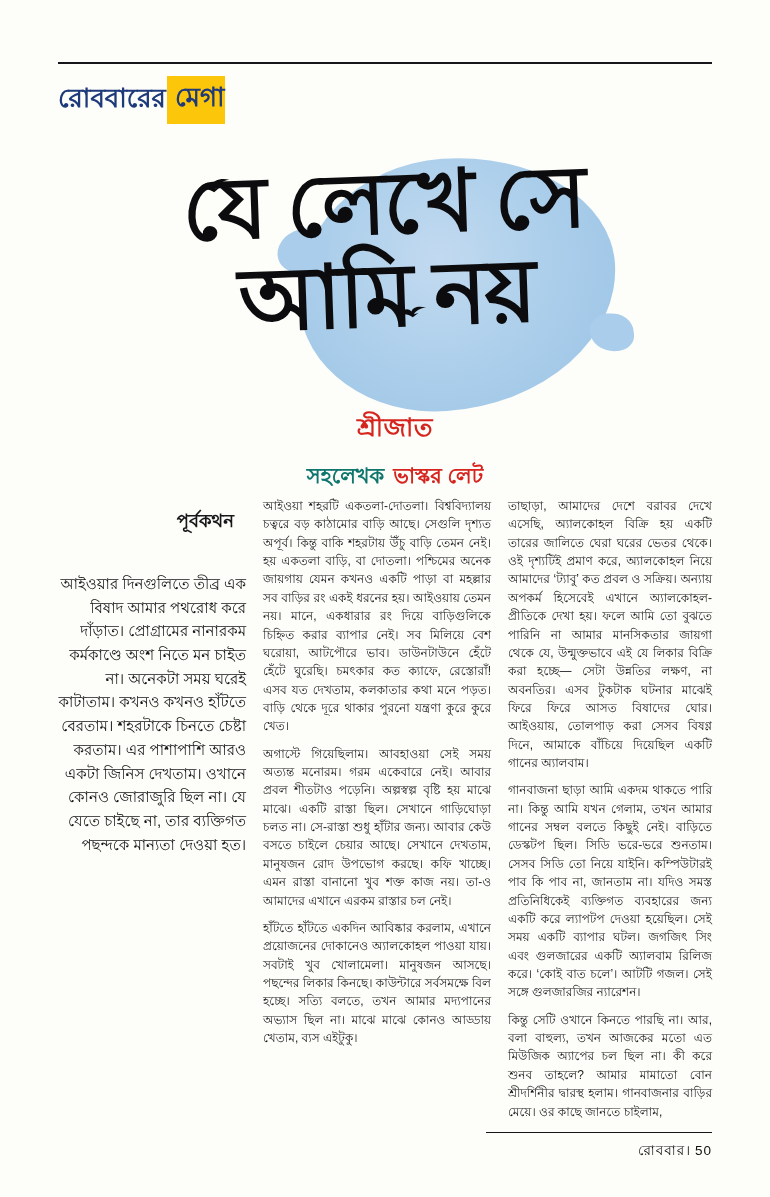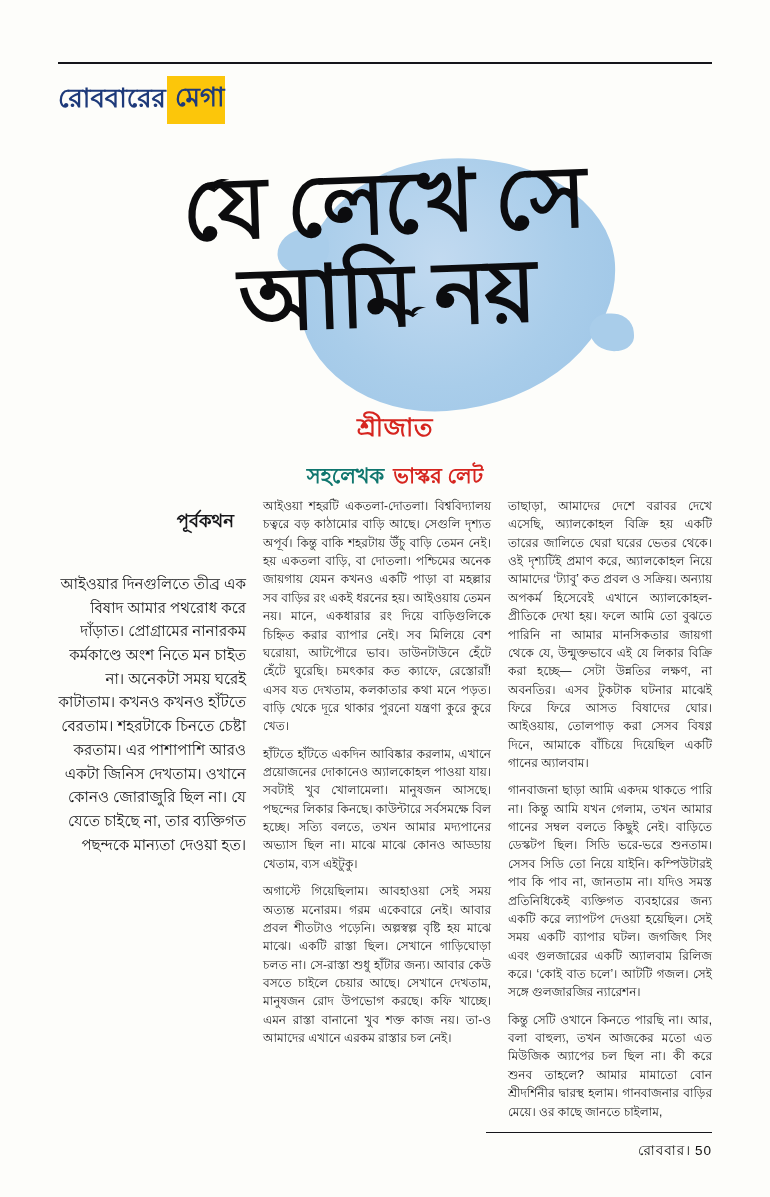--- a/index.html
+++ b/index.html
@@ -114,22 +114,22 @@
   </div>
 </div>
 
 <section class="columns">
   <div class="col col-intro">
     <h2>পূর্বকথন</h2>
     <p class="intro-text">আইওয়ার দিনগুলিতে তীব্র এক বিষাদ আমার পথরোধ করে দাঁড়াত। প্রোগ্রামের নানারকম কর্মকাণ্ডে অংশ নিতে মন চাইত না। অনেকটা সময় ঘরেই কাটাতাম। কখনও কখনও হাঁটতে বেরতাম। শহরটাকে চিনতে চেষ্টা করতাম। এর পাশাপাশি আরও একটা জিনিস দেখতাম। ওখানে কোনও জোরাজুরি ছিল না। যে যেতে চাইছে না, তার ব্যক্তিগত পছন্দকে মান্যতা দেওয়া হত।</p>
   </div>
   <div class="col col-body col-body-2">
     <p>আইওয়া শহরটি একতলা-দোতলা। বিশ্ববিদ্যালয় চত্বরে বড় কাঠামোর বাড়ি আছে। সেগুলি দৃশ্যত অপূর্ব। কিন্তু বাকি শহরটায় উঁচু বাড়ি তেমন নেই। হয় একতলা বাড়ি, বা দোতলা। পশ্চিমের অনেক জায়গায় যেমন কখনও একটি পাড়া বা মহল্লার সব বাড়ির রং একই ধরনের হয়। আইওয়ায় তেমন নয়। মানে, একধারার রং দিয়ে বাড়িগুলিকে চিহ্নিত করার ব্যাপার নেই। সব মিলিয়ে বেশ ঘরোয়া, আটপৌরে ভাব। ডাউনটাউনে হেঁটে হেঁটে ঘুরেছি। চমৎকার কত ক্যাফে, রেস্তোরাঁ! এসব যত দেখতাম, কলকাতার কথা মনে পড়ত। বাড়ি থেকে দূরে থাকার পুরনো যন্ত্রণা কুরে কুরে খেত।</p>
+    <p>অগাস্টে গিয়েছিলাম। আবহাওয়া সেই সময় অত্যন্ত মনোরম। গরম একেবারে নেই। আবার প্রবল শীতটাও পড়েনি। অল্পস্বল্প বৃষ্টি হয় মাঝে মাঝে। একটি রাস্তা ছিল। সেখানে গাড়িঘোড়া চলত না। সে-রাস্তা শুধু হাঁটার জন্য। আবার কেউ বসতে চাইলে চেয়ার আছে। সেখানে দেখতাম, মানুষজন রোদ উপভোগ করছে। কফি খাচ্ছে। এমন রাস্তা বানানো খুব শক্ত কাজ নয়। তা-ও আমাদের এখানে এরকম রাস্তার চল নেই।</p>
     <p>হাঁটতে হাঁটতে একদিন আবিষ্কার করলাম, এখানে প্রয়োজনের দোকানেও অ্যালকোহল পাওয়া যায়। সবটাই খুব খোলামেলা। মানুষজন আসছে। পছন্দের লিকার কিনছে। কাউন্টারে সর্বসমক্ষে বিল হচ্ছে। সত্যি বলতে, তখন আমার মদ্যপানের অভ্যাস ছিল না। মাঝে মাঝে কোনও আড্ডায় খেতাম, ব্যস এইটুকু।</p>
-    <p>অগাস্টে গিয়েছিলাম। আবহাওয়া সেই সময় অত্যন্ত মনোরম। গরম একেবারে নেই। আবার প্রবল শীতটাও পড়েনি। অল্পস্বল্প বৃষ্টি হয় মাঝে মাঝে। একটি রাস্তা ছিল। সেখানে গাড়িঘোড়া চলত না। সে-রাস্তা শুধু হাঁটার জন্য। আবার কেউ বসতে চাইলে চেয়ার আছে। সেখানে দেখতাম, মানুষজন রোদ উপভোগ করছে। কফি খাচ্ছে। এমন রাস্তা বানানো খুব শক্ত কাজ নয়। তা-ও আমাদের এখানে এরকম রাস্তার চল নেই।</p>
   </div>
   <div class="col col-body">
     <p>তাছাড়া, আমাদের দেশে বরাবর দেখে এসেছি, অ্যালকোহল বিক্রি হয় একটি তারের জালিতে ঘেরা ঘরের ভেতর থেকে। ওই দৃশ্যটিই প্রমাণ করে, অ্যালকোহল নিয়ে আমাদের ‘ট্যাবু’ কত প্রবল ও সক্রিয়। অন্যায় অপকর্ম হিসেবেই এখানে অ্যালকোহল-প্রীতিকে দেখা হয়। ফলে আমি তো বুঝতে পারিনি না আমার মানসিকতার জায়গা থেকে যে, উন্মুক্তভাবে এই যে লিকার বিক্রি করা হচ্ছে— সেটা উন্নতির লক্ষণ, না অবনতির। এসব টুকটাক ঘটনার মাঝেই ফিরে ফিরে আসত বিষাদের ঘোর। আইওয়ায়, তোলপাড় করা সেসব বিষণ্ণ দিনে, আমাকে বাঁচিয়ে দিয়েছিল একটি গানের অ্যালবাম।</p>
     <p>গানবাজনা ছাড়া আমি একদম থাকতে পারি না। কিন্তু আমি যখন গেলাম, তখন আমার গানের সম্বল বলতে কিছুই নেই। বাড়িতে ডেস্কটপ ছিল। সিডি ভরে-ভরে শুনতাম। সেসব সিডি তো নিয়ে যাইনি। কম্পিউটারই পাব কি পাব না, জানতাম না। যদিও সমস্ত প্রতিনিধিকেই ব্যক্তিগত ব্যবহারের জন্য একটি করে ল্যাপটপ দেওয়া হয়েছিল। সেই সময় একটি ব্যাপার ঘটল। জগজিৎ সিং এবং গুলজারের একটি অ্যালবাম রিলিজ করে। ‘কোই বাত চলে’। আটটি গজল। সেই সঙ্গে গুলজারজির ন্যারেশন।</p>
     <p>কিন্তু সেটি ওখানে কিনতে পারছি না। আর, বলা বাহুল্য, তখন আজকের মতো এত মিউজিক অ্যাপের চল ছিল না। কী করে শুনব তাহলে? আমার মামাতো বোন শ্রীদর্শিনীর দ্বারস্থ হলাম। গানবাজনার বাড়ির মেয়ে। ওর কাছে জানতে চাইলাম,</p>
   </div>
 </section>
 
 <div class="footer">
   <div class="footer-rule"></div>

